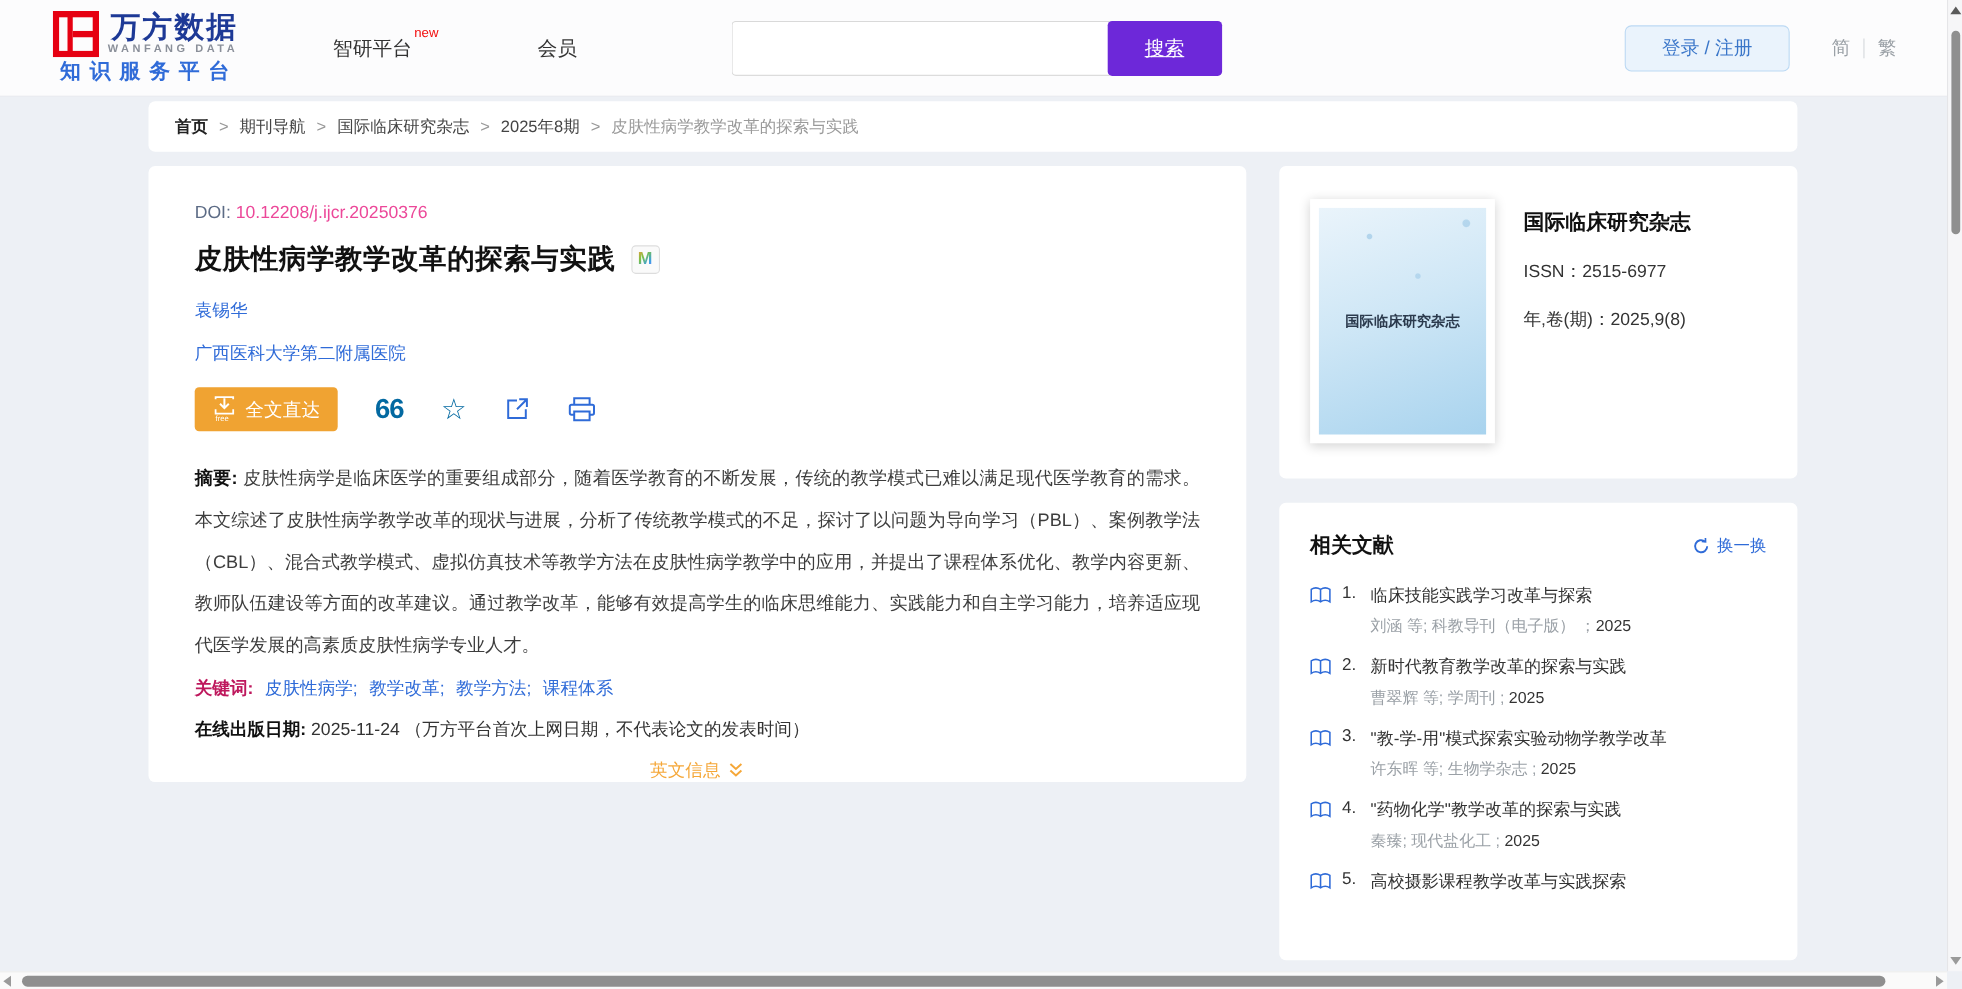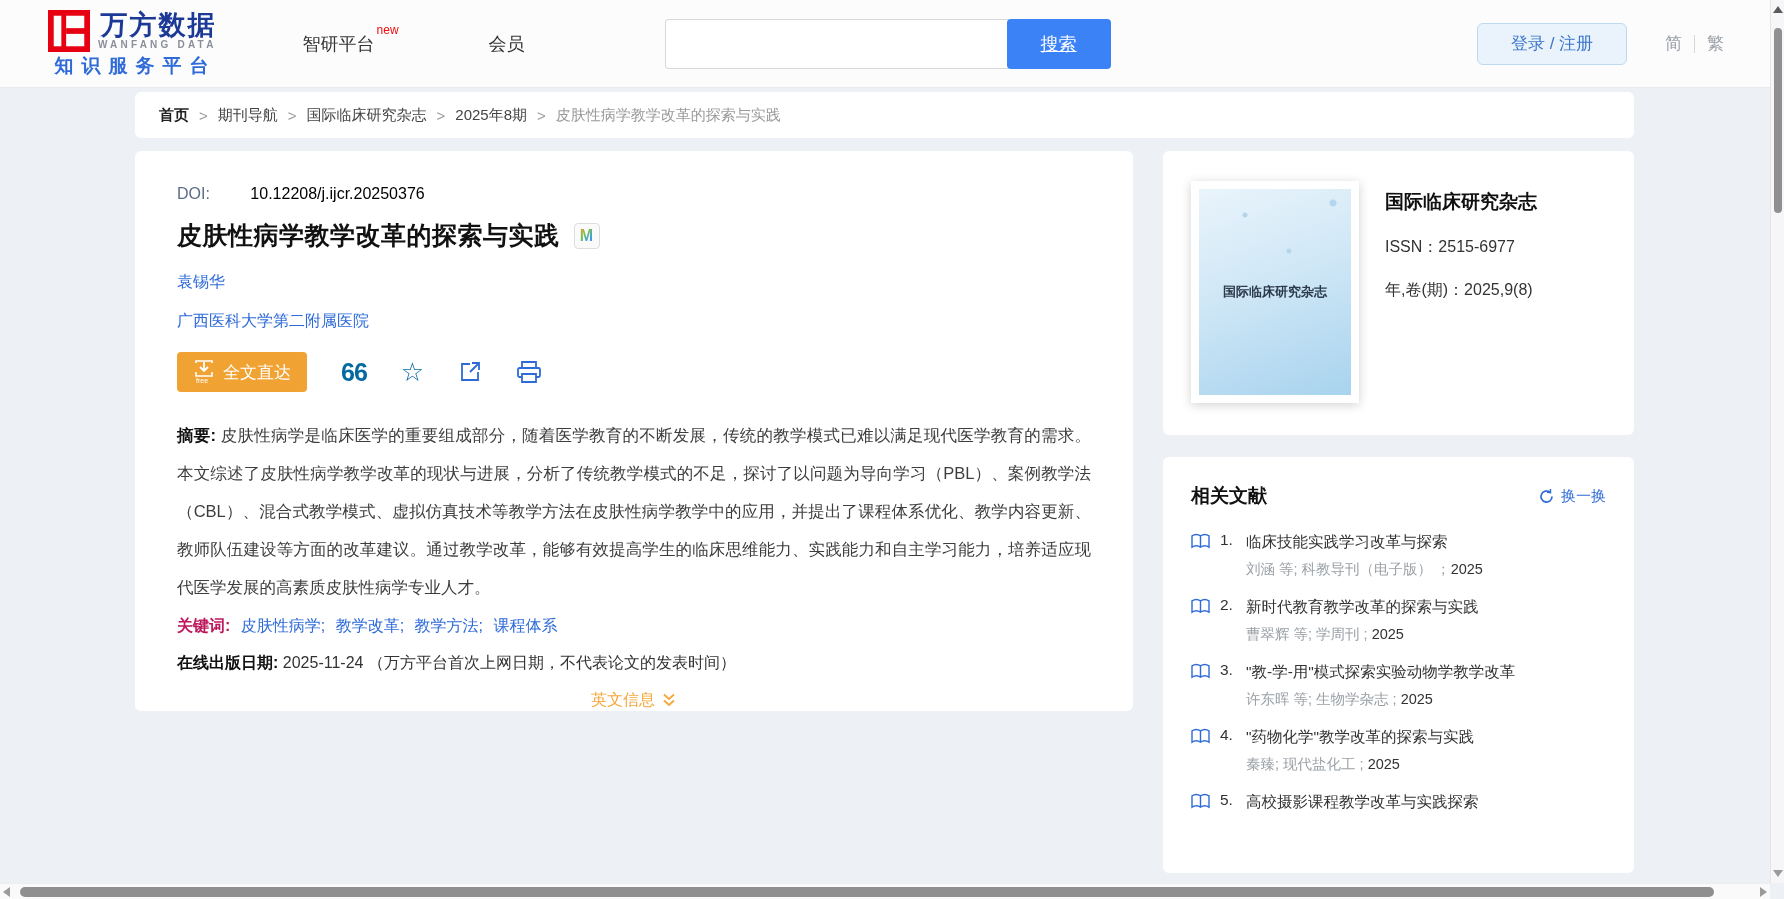--- a/index.html
+++ b/index.html
@@ -13,41 +13,41 @@
   .logo-icon { width:42px; height:42px; margin-right:8px; }
   .brand-col { display:flex; flex-direction:column; }
   .brand-cn { font-size:27px; font-weight:bold; color:#1d3996; letter-spacing:2px; line-height:28px; }
   .brand-en { font-size:10px; font-weight:bold; color:#8a8f99; letter-spacing:3.2px; line-height:12px; }
   .logo-tagline { font-size:19px; font-weight:bold; color:#2f6bd8; letter-spacing:8px; line-height:22px; margin-top:3px; }
   .nav { display:flex; align-items:center; margin-left:86px; gap:92px; }
   .nav-item { font-size:18px; color:#333; cursor:pointer; position:relative; }
   .nav-badge { color:#f20d0d; font-size:12px; position:relative; top:-9px; left:2px; }
   .searchbar { display:flex; margin-left:140px; height:50px; }
   .search-input { width:344px; height:50px; border:1px solid #d9d9d9; border-right:none; border-radius:4px 0 0 4px; outline:none; font-size:16px; padding:0 14px; background:#fff; }
-  .search-btn { width:104px; height:50px; background:#3b82f6; color:#fff; font-size:18px; border:none; border-radius:4px; margin-left:-2px; cursor:pointer;text-decoration:underline; }
+  .search-btn { width:104px; height:50px; background:#6d28d9; color:#fff; font-size:18px; border:none; border-radius:4px; margin-left:-2px; cursor:pointer;text-decoration:underline; }
   .header-right { margin-left:auto; display:flex; align-items:center; }
   .login-btn { width:150px; height:42px; background:#eaf3fc; border:1px solid #bcd9f3; border-radius:6px; color:#3a76c9; font-size:17px; cursor:pointer; }
   .lang { display:flex; align-items:center; margin-left:38px; color:#9aa0a6; font-size:17px; }
   .lang span { cursor:pointer; }
   .lang-div { width:1px; height:18px; background:#d4d7dc; margin:0 12px; }
 
   
   .container { width:1499px; margin-left:135px; }
   .breadcrumb { margin-top:4px; height:46px; background:#fff; border-radius:6px; display:flex; align-items:center; padding:0 24px; font-size:15px; color:#444; }
   .breadcrumb .home { font-weight:bold; color:#222; cursor:pointer; }
   .breadcrumb a.bc-link { color:#444; text-decoration:none; cursor:pointer; }
   .bc-sep { color:#999; margin:0 10px; }
   .bc-current { color:#9a9a9a; }
 
   .columns { display:flex; margin-top:13px; gap:30px; }
 
   
   .main-card { width:998px; height:560px; background:#fff; border-radius:6px; padding:34px 42px 0 42px; overflow:hidden; }
   .doi-line { font-size:16px; color:#5c6b85; }
-  .doi-line a { color:#000000; text-decoration:none; cursor:pointer;margin-left:36px; }
+  .doi-line a { color:#ec4899; text-decoration:none; cursor:pointer; }
   .article-title { margin-top:16px; display:flex; align-items:center; }
   .article-title h1 { font-size:25px; color:#111; font-weight:bold; letter-spacing:0.5px; }
   .m-badge { width:26px; height:26px; border:1px solid #ddd; border-radius:4px; background:#fafafa; margin-left:14px; display:flex; align-items:center; justify-content:center; font-size:16px; font-weight:bold;
              background-image:none; }
   .m-badge span { background:linear-gradient(135deg,#f59a3c 0%,#7ac143 35%,#3aa0e8 70%,#8e6bf0 100%); -webkit-background-clip:text; background-clip:text; color:transparent; }
   .author-line { margin-top:20px; font-size:16px; }
   .author-line a, .affil-line a { color:#2f6bd8; text-decoration:none; cursor:pointer; }
   .affil-line { margin-top:18px; font-size:16px; }
   .toolbar { margin-top:20px; display:flex; align-items:center; }
   .fulltext-btn { height:40px; background:#f0a332; border:none; border-radius:4px; color:#fff; font-size:17px; display:flex; align-items:center; padding:0 16px; cursor:pointer; }

